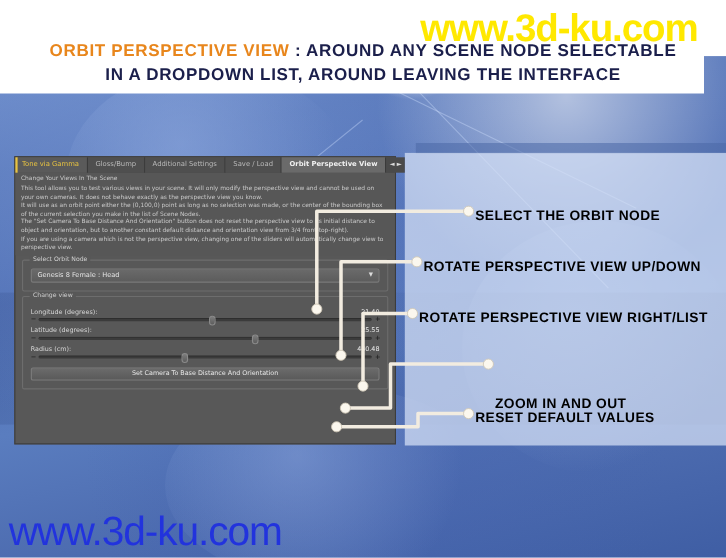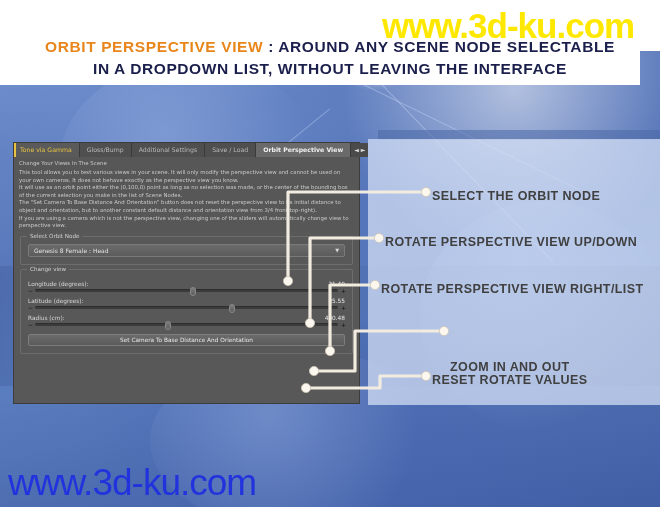--- a/index.html
+++ b/index.html
@@ -165,21 +165,21 @@
     color: #e6e6e6; font-size: 5.8px;
     display: flex; align-items: center; justify-content: center;
   }
 
   
   .leaders { position: absolute; left: 0; top: 0; width: 660px; height: 507px; z-index: 20; pointer-events: none; }
 
   
   .clabel {
     position: absolute; z-index: 22;
-    color: #404040;
+    color: #000000;
     font-size: 12.5px;
     font-weight: bold;
     letter-spacing: .4px;
     white-space: nowrap;
     font-family: "Liberation Sans", sans-serif;
   }
 
   
   .wm-top {
     position: absolute; left: 382px; top: 6px;
@@ -322,27 +322,27 @@
       <circle cx="444" cy="331" r="4.6"></circle>
       <circle cx="306" cy="388" r="4.6"></circle>
       <circle cx="426" cy="376" r="4.6"></circle>
     </g>
   </svg>
 
   <div class="clabel" style="left:432px; top:189px;">SELECT THE ORBIT NODE</div>
   <div class="clabel" style="left:385px; top:235px;">ROTATE PERSPECTIVE VIEW UP/DOWN</div>
   <div class="clabel" style="left:381px; top:282px;">ROTATE PERSPECTIVE VIEW RIGHT/LIST</div>
   <div class="clabel" style="left:450px; top:328px;margin-top:32px;">ZOOM IN AND OUT</div>
-  <div class="clabel" style="left:432px; top:373px;">RESET ROTATE VALUES</div>
+  <div class="clabel" style="left:432px; top:373px;">RESET DEFAULT VALUES</div>
 
   <div class="header">
     <div class="header-line header-line1">
       <span class="hl-orange">ORBIT PERSPECTIVE VIEW</span>
       <span class="hl-sep">:</span>
       <span>AROUND ANY SCENE NODE SELECTABLE</span>
     </div>
-    <div class="header-line header-line2">IN A DROPDOWN LIST, WITHOUT LEAVING THE INTERFACE</div>
+    <div class="header-line header-line2">IN A DROPDOWN LIST, AROUND LEAVING THE INTERFACE</div>
   </div>
 
   <div class="wm-top">www.3d-ku.com</div>
   <div class="wm-bottom">www.3d-ku.com</div>
 
 </div>
 
 </body></html>

